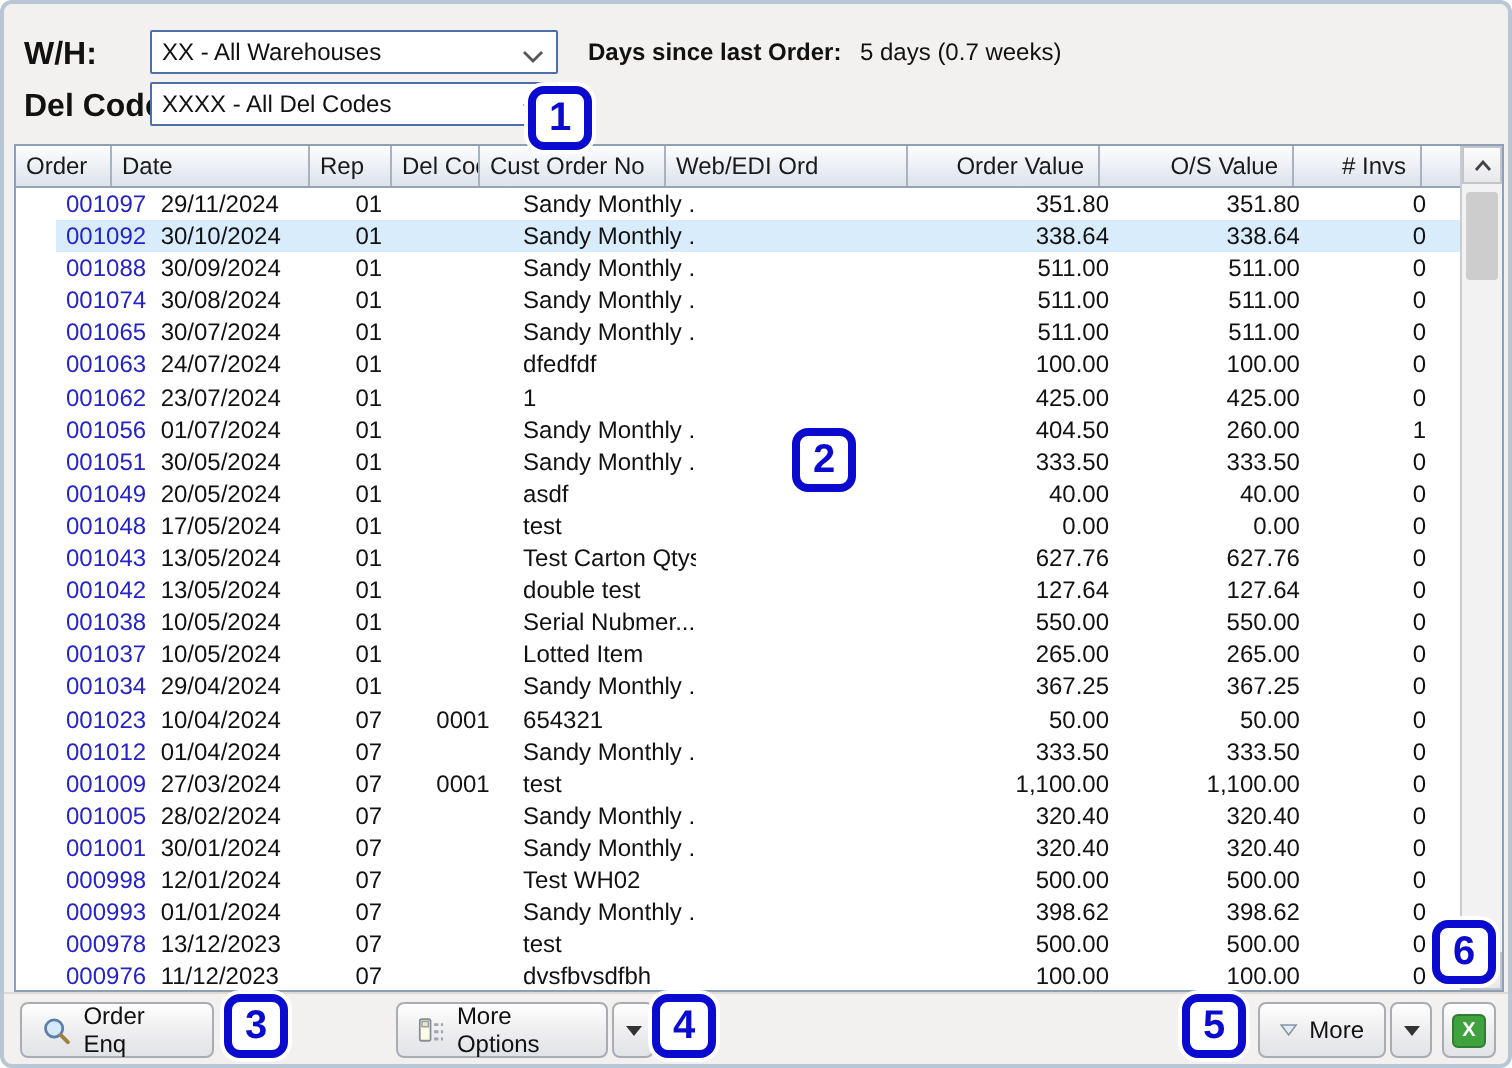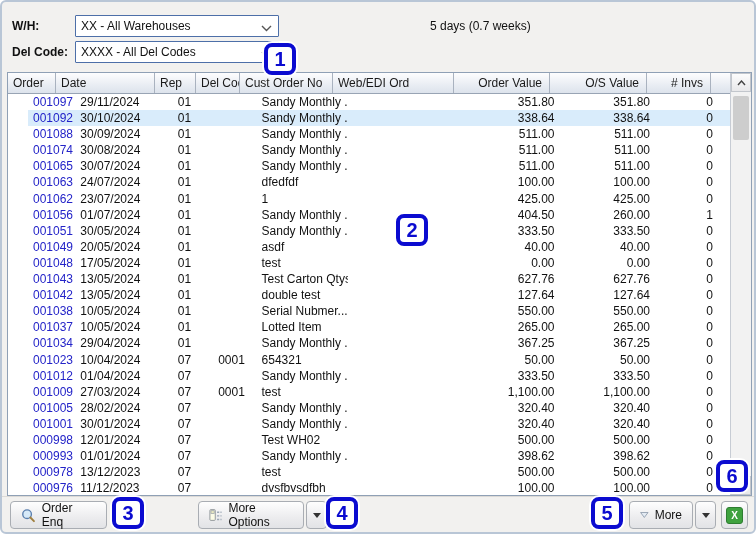--- a/index.html
+++ b/index.html
@@ -6,21 +6,21 @@
   html,body { background:#ffffff; }
   body { font-family:"Liberation Sans", sans-serif; }
   #screen {
     position:relative; width:756px; height:534px;
     background:#f2f1ef;
     border:2px solid #b9c6d6; border-radius:6px;
     overflow:hidden;
   }
 
   
-  .filter-label { position:absolute; font-size:12px; font-weight:bold; color:#111;text-align:center; }
+  .filter-label { position:absolute; font-size:16px; font-weight:bold; color:#111;text-align:center; }
   .combo {
     position:absolute; width:204px; height:22px;
     background:#fff; border:1px solid #4d6fa8; border-radius:1px;
     display:flex; align-items:center; font-size:12px; color:#111;
     padding-left:5px; cursor:default;
   }
   .combo .chev { position:absolute; right:6px; top:5px; }
   .days-label { position:absolute; font-size:12px; font-weight:bold; color:#111; }
   .days-value { position:absolute; font-size:12px; color:#111; }
 
@@ -111,20 +111,21 @@
   <div class="filter-label" style="left:10px; top:43px;">Del Code:</div>
   <div class="combo" style="left:73px; top:39px;">
     <span>XXXX - All Del Codes</span>
     <span class="chev">
       <svg width="11" height="7" viewBox="0 0 11 7">
           <polyline points="1,1 5.5,5.5 10,1" fill="none" stroke="#555" stroke-width="1.4"></polyline>
         </svg>
     </span>
   </div>
 
+  <div class="days-label" style="left:292px; top:17px;">Days since last Order:</div>
   <div class="days-value" style="left:428px; top:17px;">5 days (0.7 weeks)</div>
 
   <div id="table-wrap">
     <div id="grid">
       <div class="hdr-row">
         <div class="hdr-cell c0">Order</div>
         <div class="hdr-cell c1">Date</div>
         <div class="hdr-cell c2">Rep</div>
         <div class="hdr-cell c3">Del Code</div>
         <div class="hdr-cell c4">Cust Order No</div>

